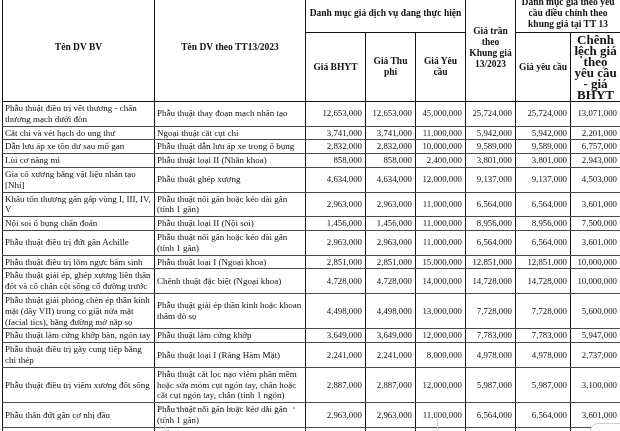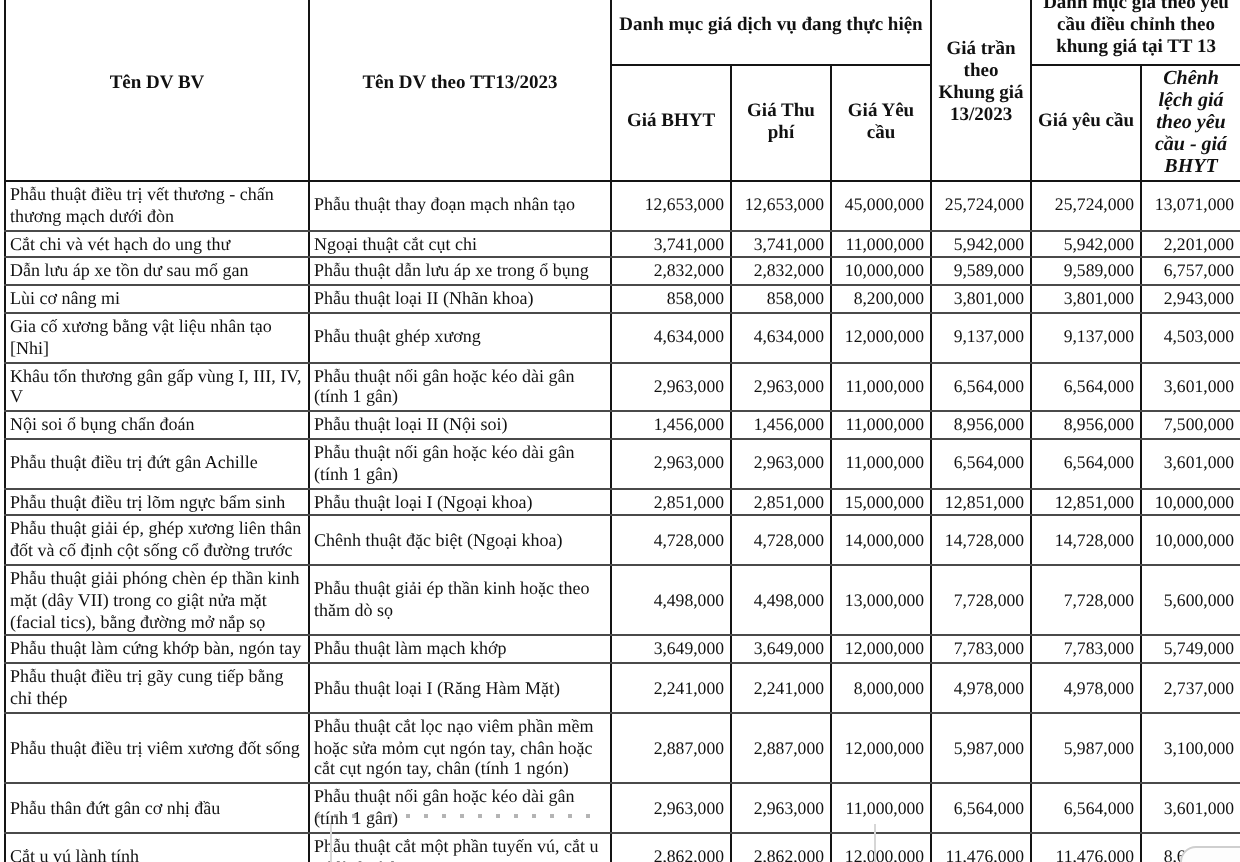--- a/index.html
+++ b/index.html
@@ -29,21 +29,21 @@
     font-weight: bold;
     text-align: center;
     vertical-align: middle;
     font-size: 9.5px;
     line-height: 11px;
     padding: 1px 2px;
     border-bottom: 1.6px solid #141414;
   }
   thead tr.group-row th { height: 36px; }
   thead tr.sub-row th { height: 44px; }
-  th.diff-col { font-size: 10px; font-style: italic; }
+  th.diff-col { font-size: 13px; }
   tbody td {
     font-size: 9px;
     line-height: 10.8px;
     padding: 1px 2px;
     vertical-align: middle;
   }
   td.c-name { text-align: left; }
   td.c-num  { text-align: right; padding-right: 3px; white-space: nowrap; font-size: 8.8px; }
   
   .remnant-text {
@@ -119,21 +119,21 @@
           <td class="c-num">10,000,000</td>
           <td class="c-num">9,589,000</td>
           <td class="c-num">9,589,000</td>
           <td class="c-num">6,757,000</td>
         </tr>
         <tr>
           <td class="c-name">Lùi cơ nâng mi</td>
           <td class="c-name">Phẫu thuật loại II (Nhãn khoa)</td>
           <td class="c-num">858,000</td>
           <td class="c-num">858,000</td>
-          <td class="c-num">8,200,000</td>
+          <td class="c-num">2,400,000</td>
           <td class="c-num">3,801,000</td>
           <td class="c-num">3,801,000</td>
           <td class="c-num">2,943,000</td>
         </tr>
         <tr>
           <td class="c-name">Gia cố xương bằng vật liệu nhân tạo [Nhi]</td>
           <td class="c-name">Phẫu thuật ghép xương</td>
           <td class="c-num">4,634,000</td>
           <td class="c-num">4,634,000</td>
           <td class="c-num">12,000,000</td>
@@ -175,48 +175,48 @@
           <td class="c-name">Phẫu thuật điều trị lõm ngực bẩm sinh</td>
           <td class="c-name">Phẫu thuật loại I (Ngoại khoa)</td>
           <td class="c-num">2,851,000</td>
           <td class="c-num">2,851,000</td>
           <td class="c-num">15,000,000</td>
           <td class="c-num">12,851,000</td>
           <td class="c-num">12,851,000</td>
           <td class="c-num">10,000,000</td>
         </tr>
         <tr>
-          <td class="c-name">Phẫu thuật giải ép, ghép xương liên thân đốt và cố định cột sống cổ đường trước</td>
+          <td class="c-name">Phẫu thuật giải ép, ghép xương liên thân đốt và cố chân cột sống cổ đường trước</td>
           <td class="c-name">Chênh thuật đặc biệt (Ngoại khoa)</td>
           <td class="c-num">4,728,000</td>
           <td class="c-num">4,728,000</td>
           <td class="c-num">14,000,000</td>
           <td class="c-num">14,728,000</td>
           <td class="c-num">14,728,000</td>
           <td class="c-num">10,000,000</td>
         </tr>
         <tr>
           <td class="c-name">Phẫu thuật giải phóng chèn ép thần kinh mặt (dây VII) trong co giật nửa mặt (facial tics), bằng đường mở nắp sọ</td>
-          <td class="c-name">Phẫu thuật giải ép thần kinh hoặc theo thăm dò sọ</td>
+          <td class="c-name">Phẫu thuật giải ép thần kinh hoặc khoan thăm dò sọ</td>
           <td class="c-num">4,498,000</td>
           <td class="c-num">4,498,000</td>
           <td class="c-num">13,000,000</td>
           <td class="c-num">7,728,000</td>
           <td class="c-num">7,728,000</td>
           <td class="c-num">5,600,000</td>
         </tr>
         <tr>
           <td class="c-name">Phẫu thuật làm cứng khớp bàn, ngón tay</td>
-          <td class="c-name">Phẫu thuật làm mạch khớp</td>
+          <td class="c-name">Phẫu thuật làm cứng khớp</td>
           <td class="c-num">3,649,000</td>
           <td class="c-num">3,649,000</td>
           <td class="c-num">12,000,000</td>
           <td class="c-num">7,783,000</td>
           <td class="c-num">7,783,000</td>
-          <td class="c-num">5,749,000</td>
+          <td class="c-num">5,947,000</td>
         </tr>
         <tr>
           <td class="c-name">Phẫu thuật điều trị gãy cung tiếp bằng chỉ thép</td>
           <td class="c-name">Phẫu thuật loại I (Răng Hàm Mặt)</td>
           <td class="c-num">2,241,000</td>
           <td class="c-num">2,241,000</td>
           <td class="c-num">8,000,000</td>
           <td class="c-num">4,978,000</td>
           <td class="c-num">4,978,000</td>
           <td class="c-num">2,737,000</td>

